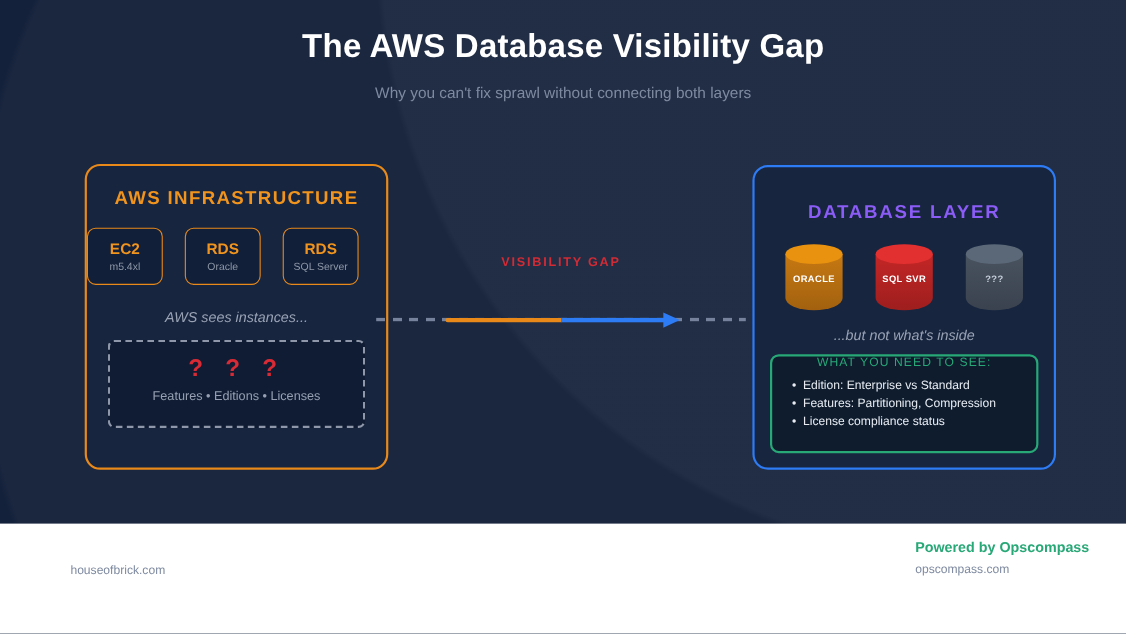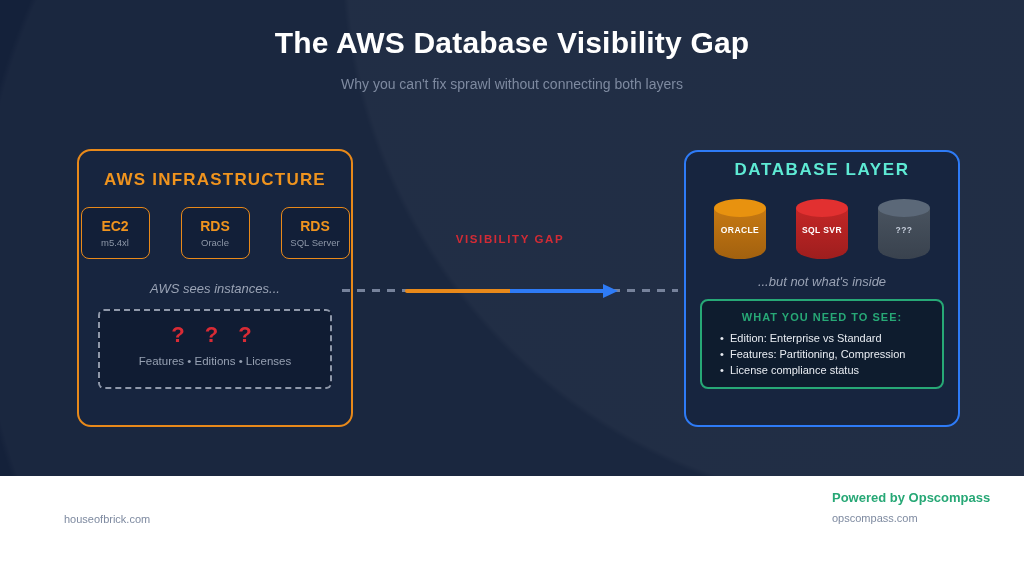--- a/index.html
+++ b/index.html
@@ -19,24 +19,24 @@
   .hdr{ position:absolute; top:26px; left:0; width:100%; text-align:center; }
   .hdr h1{ font-size:30px; font-weight:800; letter-spacing:0.2px; color:#FFFFFF; }
   .hdr p{ margin-top:16px; font-size:14px; color:#7E8AA0; }
 
   
   .panel{ position:absolute; border-radius:14px; background:#17253F; }
   .panel-left{ left:77px; top:149px; width:276px; height:278px; border:2px solid #E8891A; }
   .panel-right{ left:684px; top:150px; width:276px; height:277px; border:2px solid #2E7BF6; }
   .panel h2{ text-align:center; font-size:17px; font-weight:800; letter-spacing:1.2px; }
   .panel-left h2{ margin-top:19px; color:#F0941E; }
-  .panel-right h2{ margin-top:8px; color:#5eead4; letter-spacing:1.6px; }
+  .panel-right h2{ margin-top:31px; color:#8b5cf6; letter-spacing:1.6px; }
 
   
-  .cards{ display:flex; justify-content:center; gap:31px; margin-top:17px; }
+  .cards{ display:flex; justify-content:flex-start; gap:20px; margin-top:17px; }
   .card{ width:69px; height:52px; border:1.5px solid #E8891A; border-radius:8px;
          background:#121F38; display:flex; flex-direction:column; align-items:center; justify-content:center; }
   .card-label{ font-size:14px; font-weight:800; color:#F0941E; }
   .card-sub{ font-size:9.5px; color:#8D97A8; margin-top:3px; }
 
   .caption{ text-align:center; font-style:italic; font-size:13px; color:#9AA3B5; }
   .panel-left .caption{ margin-top:22px; }
   .panel-right .caption{ margin-top:15px; }
 
   
@@ -68,21 +68,21 @@
   .cyl-oracle .cyl-body{ background:linear-gradient(180deg,#C77912,#A2610F); }
   .cyl-sql .cyl-top{ background:#E23030; }
   .cyl-sql .cyl-body{ background:linear-gradient(180deg,#C42626,#9E1E1E); }
   .cyl-unknown .cyl-top{ background:#5B6878; }
   .cyl-unknown .cyl-body{ background:linear-gradient(180deg,#49535F,#39424E); }
   .cyl-unknown .cyl-label{ color:#C6CEDB; }
 
   
   .needs-box{ width:244px; height:90px; margin:10px auto 0; border:2px solid #27A876;
               border-radius:8px; background:#0E1C2E; }
-  .needs-title{ margin-top:10px; text-align:center; font-size:11px; font-weight:700;
+  .needs-title{ text-align:center; font-size:11px; font-weight:400;
                 color:#27A876; letter-spacing:1px; }
   .needs-list{ list-style:none; margin:7px 4px 0 28px; }
   .needs-list li{ font-size:11px; color:#E8ECF2; line-height:16px; position:relative; }
   .needs-list li::before{ content:"•"; position:absolute; left:-10px; color:#E8ECF2; }
 
   
   .foot{ position:absolute; top:490px; }
   .foot-left{ left:64px; }
   .foot-right{ left:832px; }
   .foot-brand{ font-size:14px; font-weight:800; letter-spacing:0.5px; color:#FFFFFF; }

